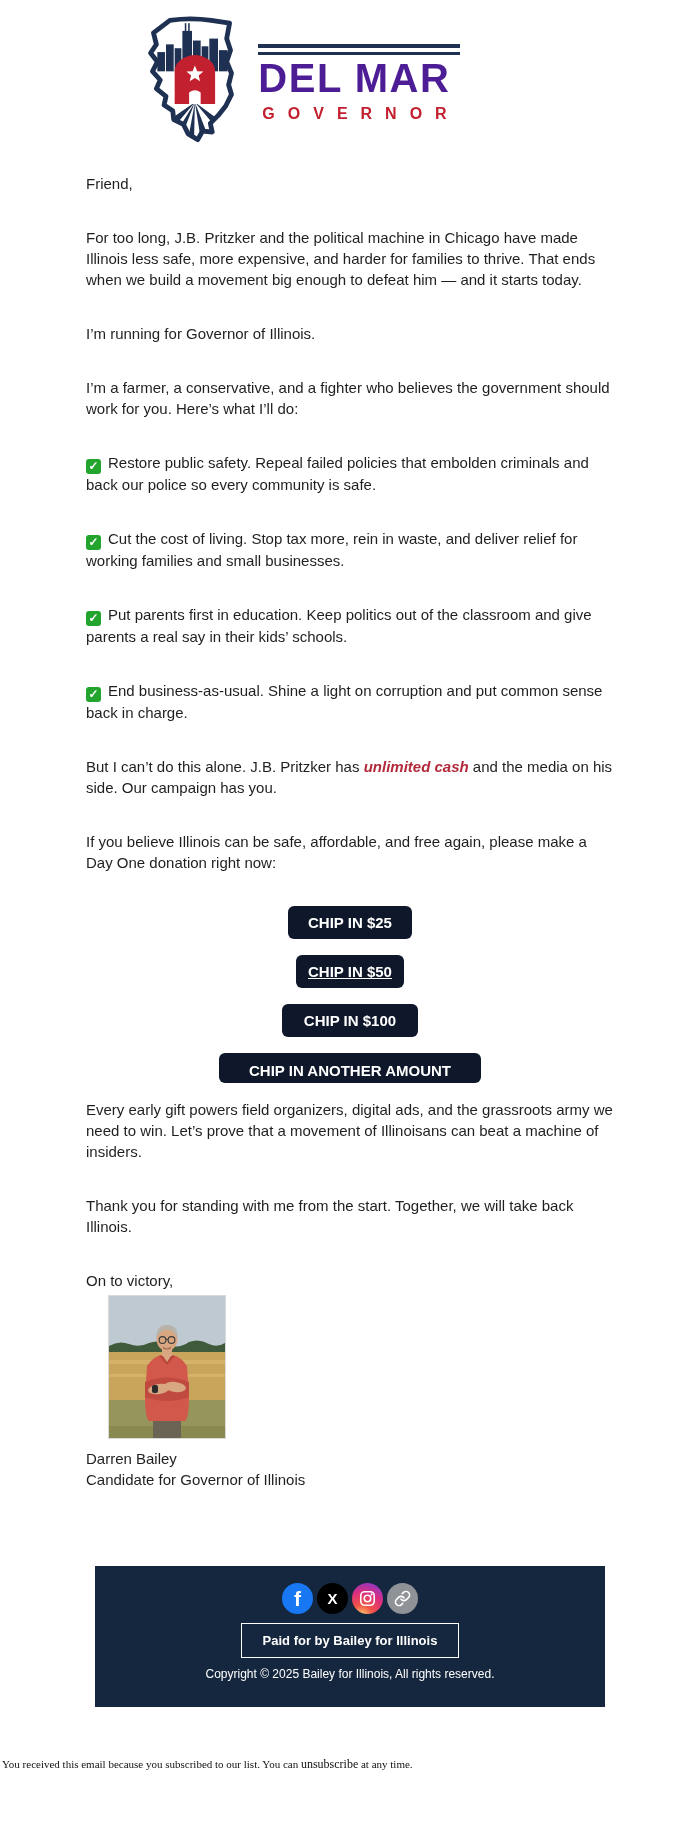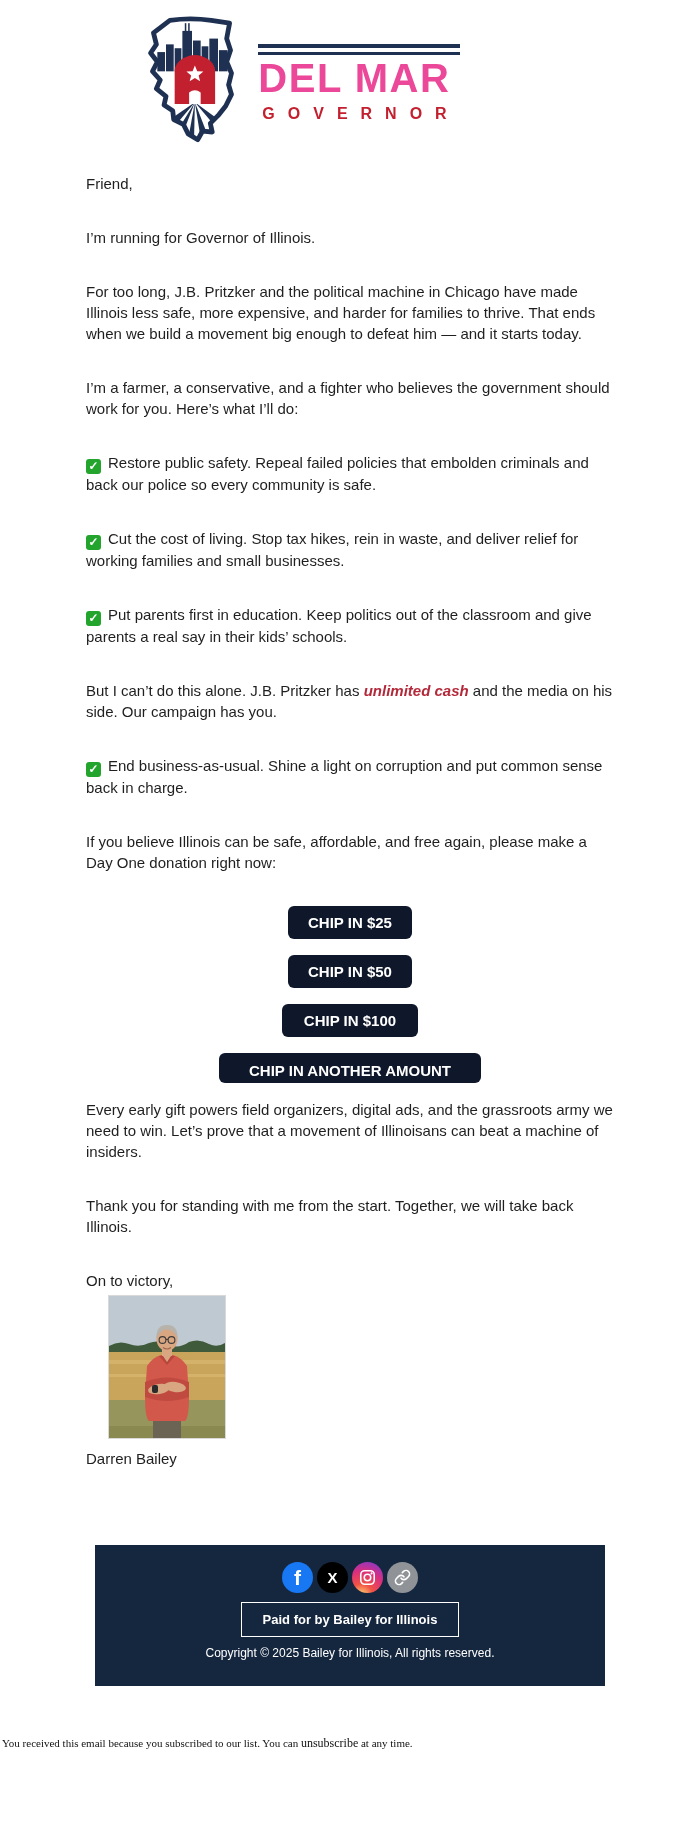--- a/index.html
+++ b/index.html
@@ -9,39 +9,39 @@
   }
   .container{width:600px;margin:0 auto;padding:0 36px;box-sizing:border-box;}
 
   
   .logo-row{display:flex;justify-content:center;align-items:center;gap:14px;
     padding-top:14px;height:136px;transform:translateX(-50px);}
   .logo-state{flex:0 0 auto;}
   .logo-text{display:flex;flex-direction:column;align-items:stretch;}
   .logo-line1{color:#C3202F;font-weight:800;font-size:45px;line-height:44px;letter-spacing:2px;}
   .logo-rules{border-top:4px solid #1F3153;border-bottom:3px solid #1F3153;height:4px;margin:2px 0 3px;}
-  .logo-line2{color:#ec4899;font-weight:800;font-size:40px;line-height:40px;letter-spacing:1.5px;}
+  .logo-line2{color:#4c1d95;font-weight:800;font-size:40px;line-height:40px;letter-spacing:1.5px;}
   .logo-office{color:#C3202F;font-weight:700;font-size:16px;letter-spacing:13px;margin-top:7px;text-indent:4px;white-space:nowrap;}
 
   
   .letter{margin-top:23px;}
   .letter p{font-size:15px;line-height:21px;margin:0 0 33px;}
   .check{display:inline-block;width:15px;height:15px;background:#23A42C;border-radius:3px;
     color:#fff;font-size:12px;line-height:15px;text-align:center;font-weight:700;
     margin-right:7px;vertical-align:-2px;}
   .em-red{color:#B3293A;font-weight:700;font-style:italic;}
   .ps-link{color:#B43A48;font-style:italic;text-decoration:underline;cursor:pointer;}
 
   
   .donate{text-align:center;margin:2px 0 10px;}
   .btn{display:block;margin:0 auto 16px;background:#0f172a;color:#ffffff;
     font-weight:700;font-size:15px;height:33px;line-height:33px;border-radius:6px;
     text-decoration:none;cursor:pointer;}
   .btn.w25{width:124px;}
-  .btn.w50{width:124px;}
+  .btn.w50{width:108px;text-decoration:underline;}
   .btn.w100{width:136px;}
   .btn.wother{width:262px;height:30px;line-height:36px;}
 
   
   .photo-frame{width:116px;height:142px;margin:4px 0 9px 22px;border:1px solid #d9d9d9;
     box-sizing:content-box;overflow:hidden;}
   .sig p{margin:0;line-height:21px;font-size:15px;}
   .ps{margin-top:21px !important;}
 
   
@@ -108,30 +108,30 @@
     </div>
     <div class="logo-text">
       <div class="logo-rules"></div>
       <div class="logo-line2">DEL MAR</div>
       <div class="logo-office">GOVERNOR</div>
     </div>
   </div>
 
   <div class="letter">
     <p>Friend,</p>
+    <p>For too long, J.B. Pritzker and the political machine in Chicago have made Illinois less safe, more expensive, and harder for families to thrive. That ends when we build a movement big enough to defeat him — and it starts today.</p>
     <p>I’m running for Governor of Illinois.</p>
-    <p>For too long, J.B. Pritzker and the political machine in Chicago have made Illinois less safe, more expensive, and harder for families to thrive. That ends when we build a movement big enough to defeat him — and it starts today.</p>
     <p>I’m a farmer, a conservative, and a fighter who believes the government should work for you. Here’s what I’ll do:</p>
 
     <p><span class="check">✓</span><span>Restore public safety. Repeal failed policies that embolden criminals and back our police so every community is safe.</span></p>
-    <p><span class="check">✓</span><span>Cut the cost of living. Stop tax hikes, rein in waste, and deliver relief for working families and small businesses.</span></p>
+    <p><span class="check">✓</span><span>Cut the cost of living. Stop tax more, rein in waste, and deliver relief for working families and small businesses.</span></p>
     <p><span class="check">✓</span><span>Put parents first in education. Keep politics out of the classroom and give parents a real say in their kids’ schools.</span></p>
+    <p><span class="check">✓</span><span>End business-as-usual. Shine a light on corruption and put common sense back in charge.</span></p>
+
     <p><span>But I can’t do this alone. J.B. Pritzker has </span><span class="em-red">unlimited cash</span><span> and the media on his side. Our campaign has you.</span></p>
-
-    <p><span class="check">✓</span><span>End business-as-usual. Shine a light on corruption and put common sense back in charge.</span></p>
     <p>If you believe Illinois can be safe, affordable, and free again, please make a Day One donation right now:</p>
 
     <div class="donate">
       <a class="btn w25">CHIP IN $25</a>
       <a class="btn w50">CHIP IN $50</a>
       <a class="btn w100">CHIP IN $100</a>
       <a class="btn wother">CHIP IN ANOTHER AMOUNT</a>
     </div>
 
     <p>Every early gift powers field organizers, digital ads, and the grassroots army we need to win. Let’s prove that a movement of Illinoisans can beat a machine of insiders.</p>
@@ -161,20 +161,21 @@
         <path d="M47.5,42 Q47,29 58,29 Q69,29 68.5,42 Q64,33.5 58,33.5 Q52,33.5 47.5,42 Z" fill="#B7B2AA"></path>
         <circle cx="53.5" cy="44" r="3.4" fill="none" stroke="#3A3A3A" stroke-width="1.1"></circle>
         <circle cx="62.5" cy="44" r="3.4" fill="none" stroke="#3A3A3A" stroke-width="1.1"></circle>
         <line x1="56.9" y1="43.4" x2="59.1" y2="43.4" stroke="#3A3A3A" stroke-width="1.1"></line>
         <path d="M54,51.5 Q58,54.5 62,51.5" fill="none" stroke="#A0674F" stroke-width="1.2"></path>
       </svg>
     </div>
 
     <div class="sig">
       <p>Darren Bailey</p>
+      <p>Candidate for Governor of Illinois</p>
     </div>
   </div>
 
   <div class="footer-box">
     <div class="social-row">
       <div class="si si-fb">
           <span>f</span>
         </div>
       <div class="si si-x">
           <span>X</span>

